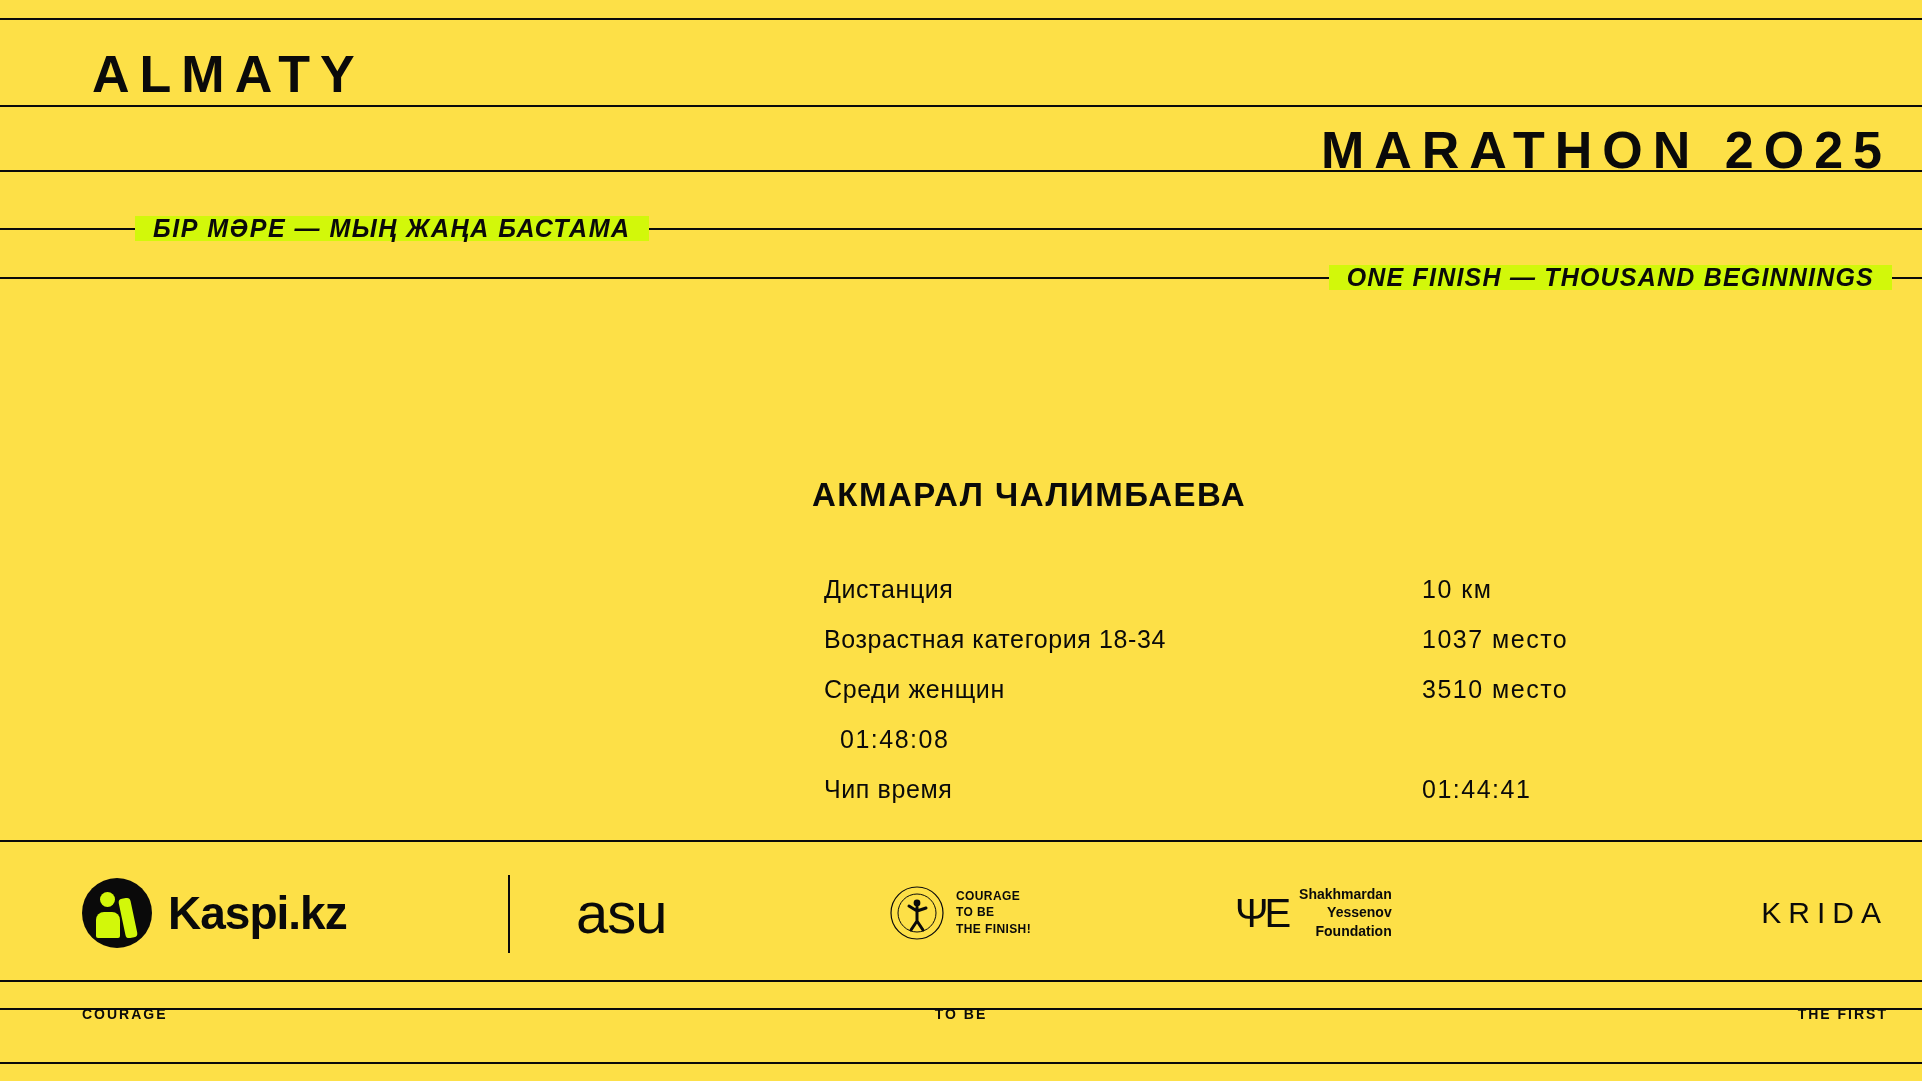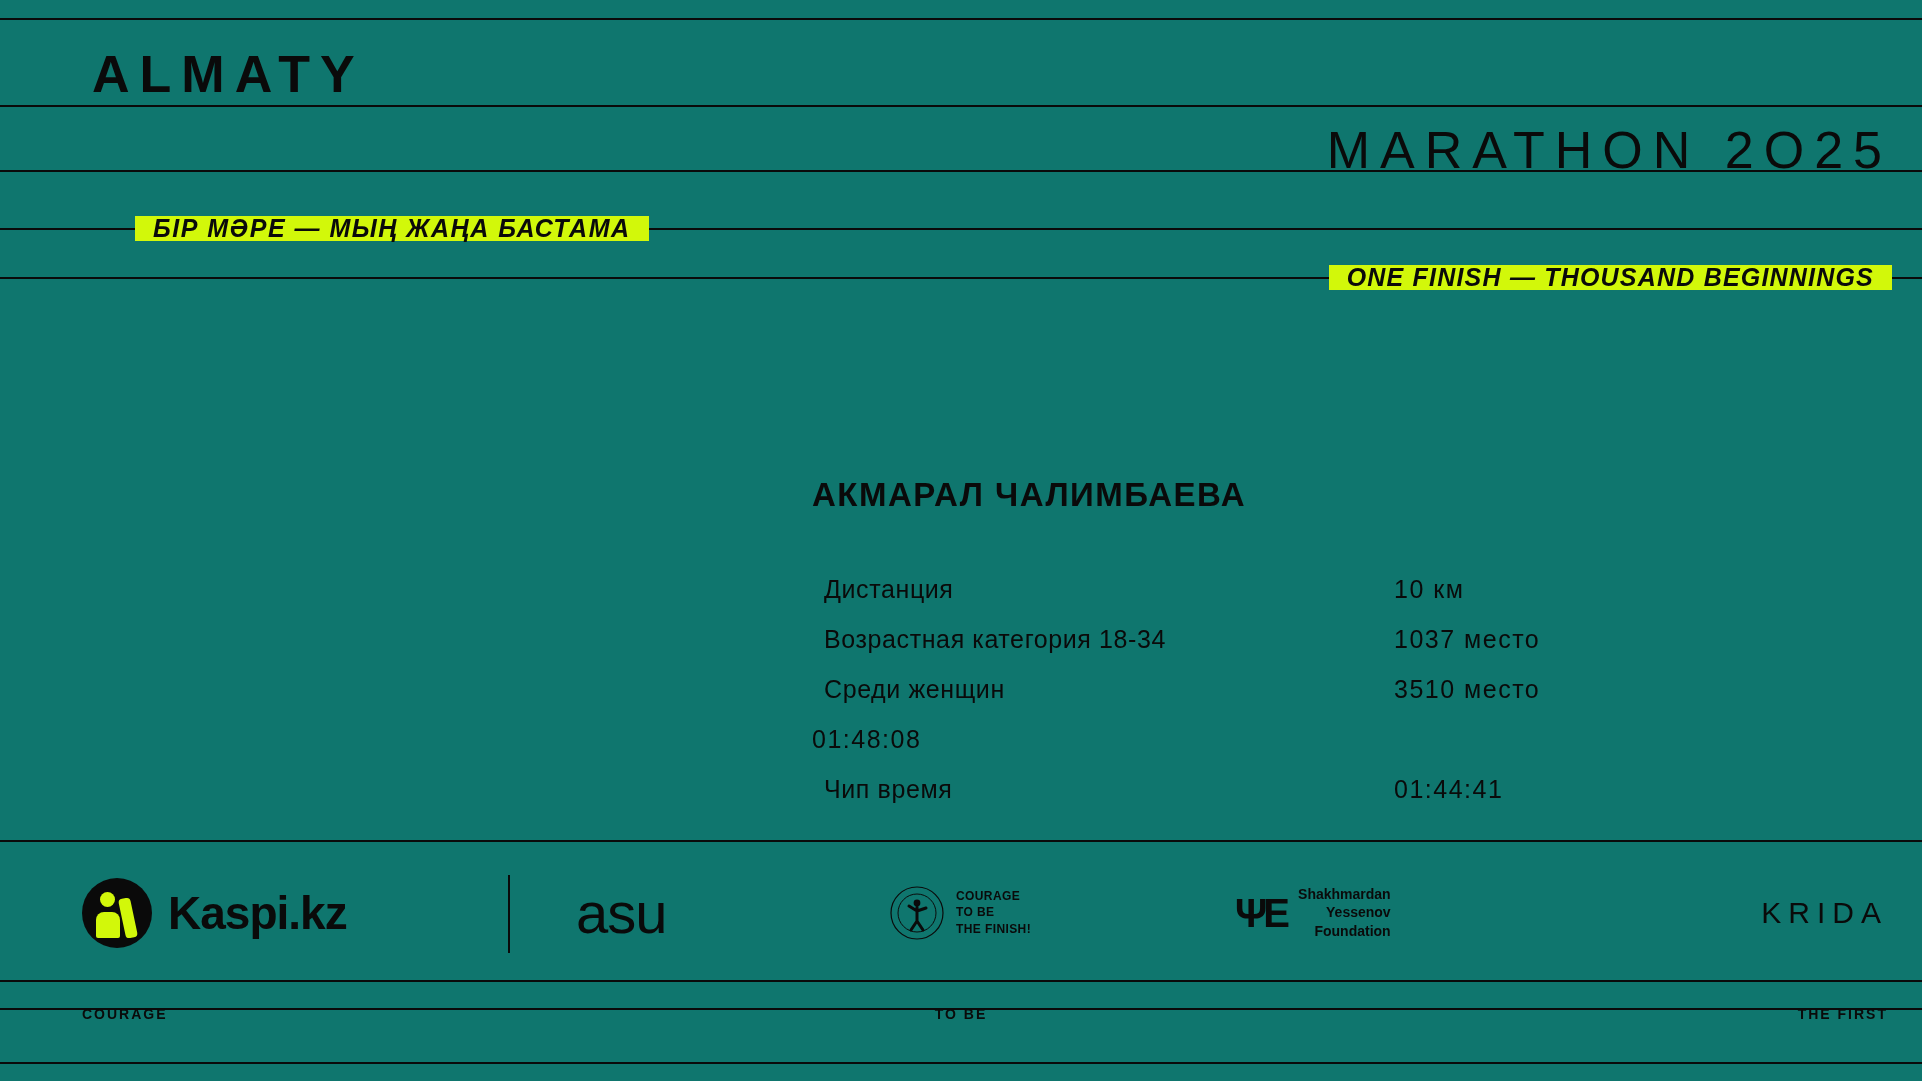--- a/index.html
+++ b/index.html
@@ -7,21 +7,21 @@
     width: 1922px;
     height: 1081px;
     background: #cdf508;
     font-family: "Liberation Sans", sans-serif;
     overflow: hidden;
   }
   .cert {
     position: relative;
     width: 1922px;
     height: 1081px;
-    background: #0f766e;
+    background: #fde047;
     color: #0a0a0a;
   }
   
   .rule {
     position: absolute;
     left: 0;
     width: 1922px;
     height: 2px;
     background: #0a0a0a;
   }
@@ -34,21 +34,21 @@
     font-weight: 700;
     letter-spacing: 10px;
     line-height: 1;
     font-stretch: expanded;
   }
   .marathon {
     position: absolute;
     right: 30px;
     top: 124px;
     font-size: 52px;
-    font-weight: 400;
+    font-weight: 700;
     letter-spacing: 10px;
     line-height: 1;
     text-align: right;
   }
   .slogan-kz {
     position: absolute;
     left: 135px;
     top: 216px;
     font-size: 25px;
     font-weight: 700;
@@ -108,20 +108,21 @@
     width: 570px;
     font-size: 25px;
     letter-spacing: 0.6px;
     white-space: nowrap;
     margin-left: 12px;
   }
   .results-value {
     font-size: 25px;
     letter-spacing: 1.5px;
     white-space: nowrap;
+    margin-left: 28px;
   }
   
   .sponsors {
     position: absolute;
     left: 0;
     top: 845px;
     width: 1922px;
     height: 135px;
     display: flex;
     align-items: center;
@@ -214,21 +215,21 @@
   }
   .yessenov {
     position: absolute;
     left: 1235px;
     display: flex;
     align-items: center;
     gap: 12px;
   }
   .yessenov-mark {
     font-size: 40px;
-    font-weight: 700;
+    font-weight: 400;
     letter-spacing: -4px;
     line-height: 1;
   }
   .yessenov-lines {
     font-size: 14px;
     font-weight: 700;
     line-height: 1.3;
     text-align: right;
   }
   .krida {

